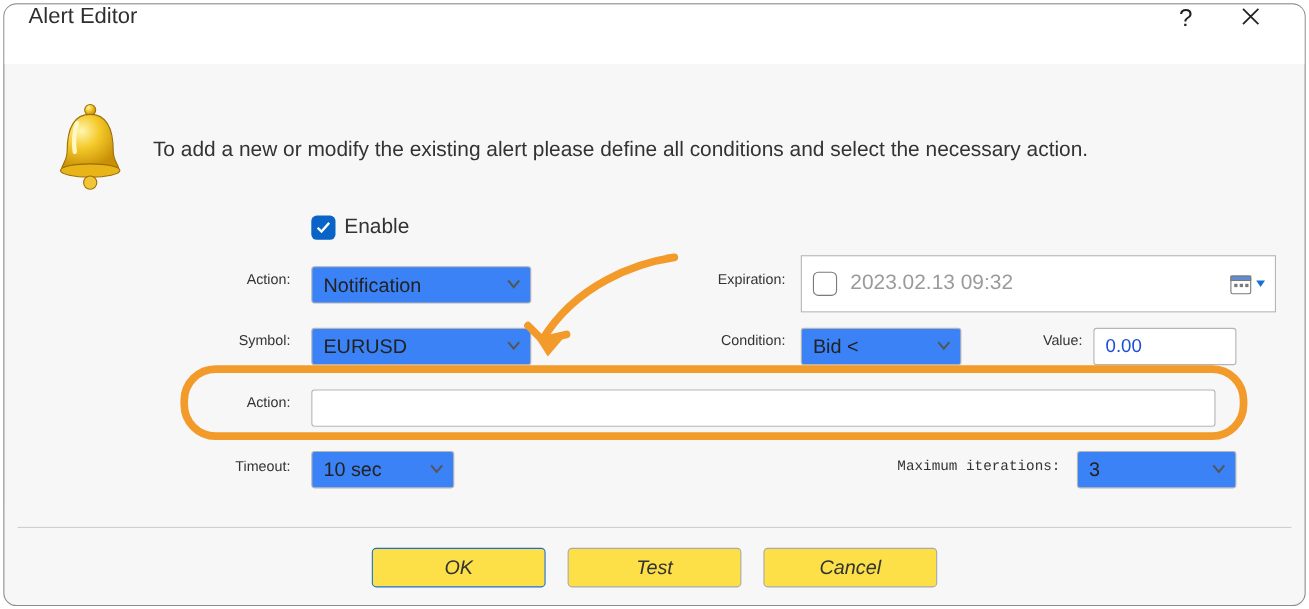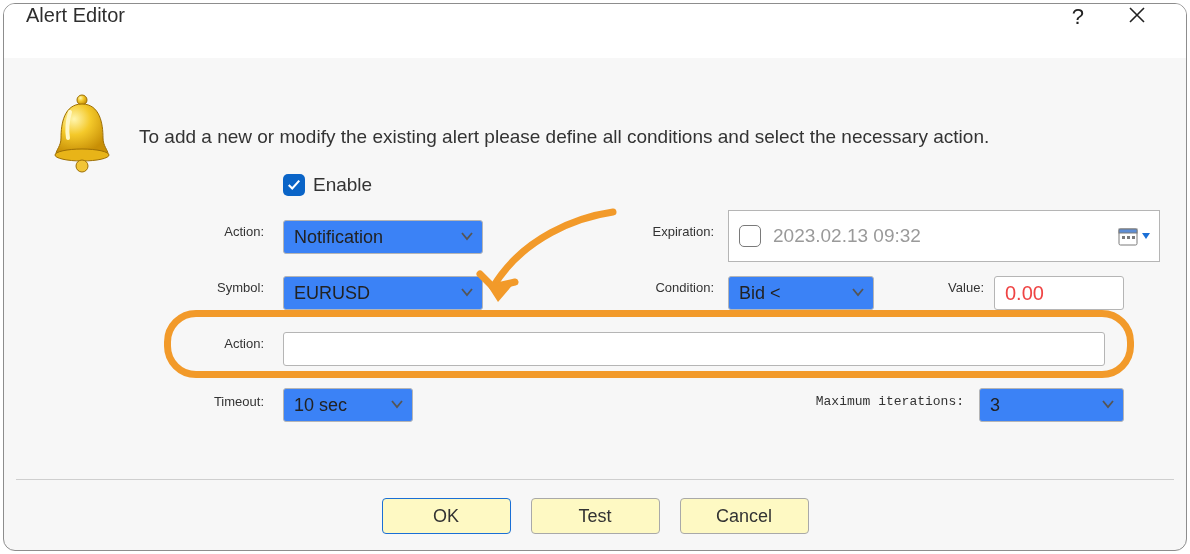--- a/index.html
+++ b/index.html
@@ -47,20 +47,21 @@
     padding: 30px 20px 0 20px;
     height: calc(100% - 54px - 74px);
   }
   .intro-row { display: flex; align-items: center; }
   .bell-wrap { width: 115px; display:flex; justify-content:center; padding-top: 4px;}
   .bell-wrap svg { width: 72px; height: 84px; }
   .intro-text { font-size: 19px; color: #333; padding-top: 10px; }
 
   .form {
     position: relative;
+    margin-top: 22px;
     height: 300px;
   }
 
   
   .lbl { position:absolute; font-size:13px; text-align:right; }
   .field { position:absolute; }
 
   
   .enable-row { position:absolute; left: 259px; top: -2px; display:flex; align-items:center; gap:8px; }
   .chk {
@@ -87,21 +88,21 @@
     background:#3b82f6;
     border:1px solid #b5b5b5;
     border-radius:3px;
     display:flex; align-items:center; justify-content:space-between;
     padding: 0 8px 0 10px;
     font-size:18px; color:#222;
   }
   .select .chev svg{ width:14px; height:14px; stroke:#555; stroke-width:1.8; fill:none;}
   .textinput {
     height: 34px; background:#fff; border:1px solid #b5b5b5; border-radius:3px;
-    padding:0 10px; font-size:20px; color:#ef4444; display:flex; align-items:center;
+    padding:0 10px; font-size:17px; color:#1d4ed8; display:flex; align-items:center;
   }
 
   .fld-action    { left:259px; top:44px;  width:200px;}
   .fld-symbol    { left:259px; top:100px; width:200px;}
   .fld-source    { left:259px; top:156px; width:822px;}
   .fld-timeout   { left:259px; top:212px; width:130px;}
   .fld-condition { left:704px; top:100px; width:146px;}
   .fld-value     { left:970px; top:100px; width:130px;}
   .fld-maxiter   { left:955px; top:212px; width:145px;}
 
@@ -138,27 +139,28 @@
 
   
   .button-bar {
     position:absolute;
     left:12px; right:12px; bottom:16px;
     border-top:1px solid #cfcfcf;
     padding-top:18px;
     display:flex; justify-content:center; gap:20px;
   }
   .btn {
-    width:129px; height:36px;
+    width:158px; height:36px;
     border:1px solid #a9a9a9;
     border-radius:4px;
-    background:#fef9c3;
+    background:#fde047;
     font-size:18px;
     display:flex; align-items:center; justify-content:center;
     cursor:default;
+    font-style:italic;
   }
   .btn.default { border:1px solid #1a6fd6; }
 </style>
 </head>
 <body>
 
 <div class="window">
 
   <div class="titlebar">
     <span class="title-text">Alert Editor</span>

